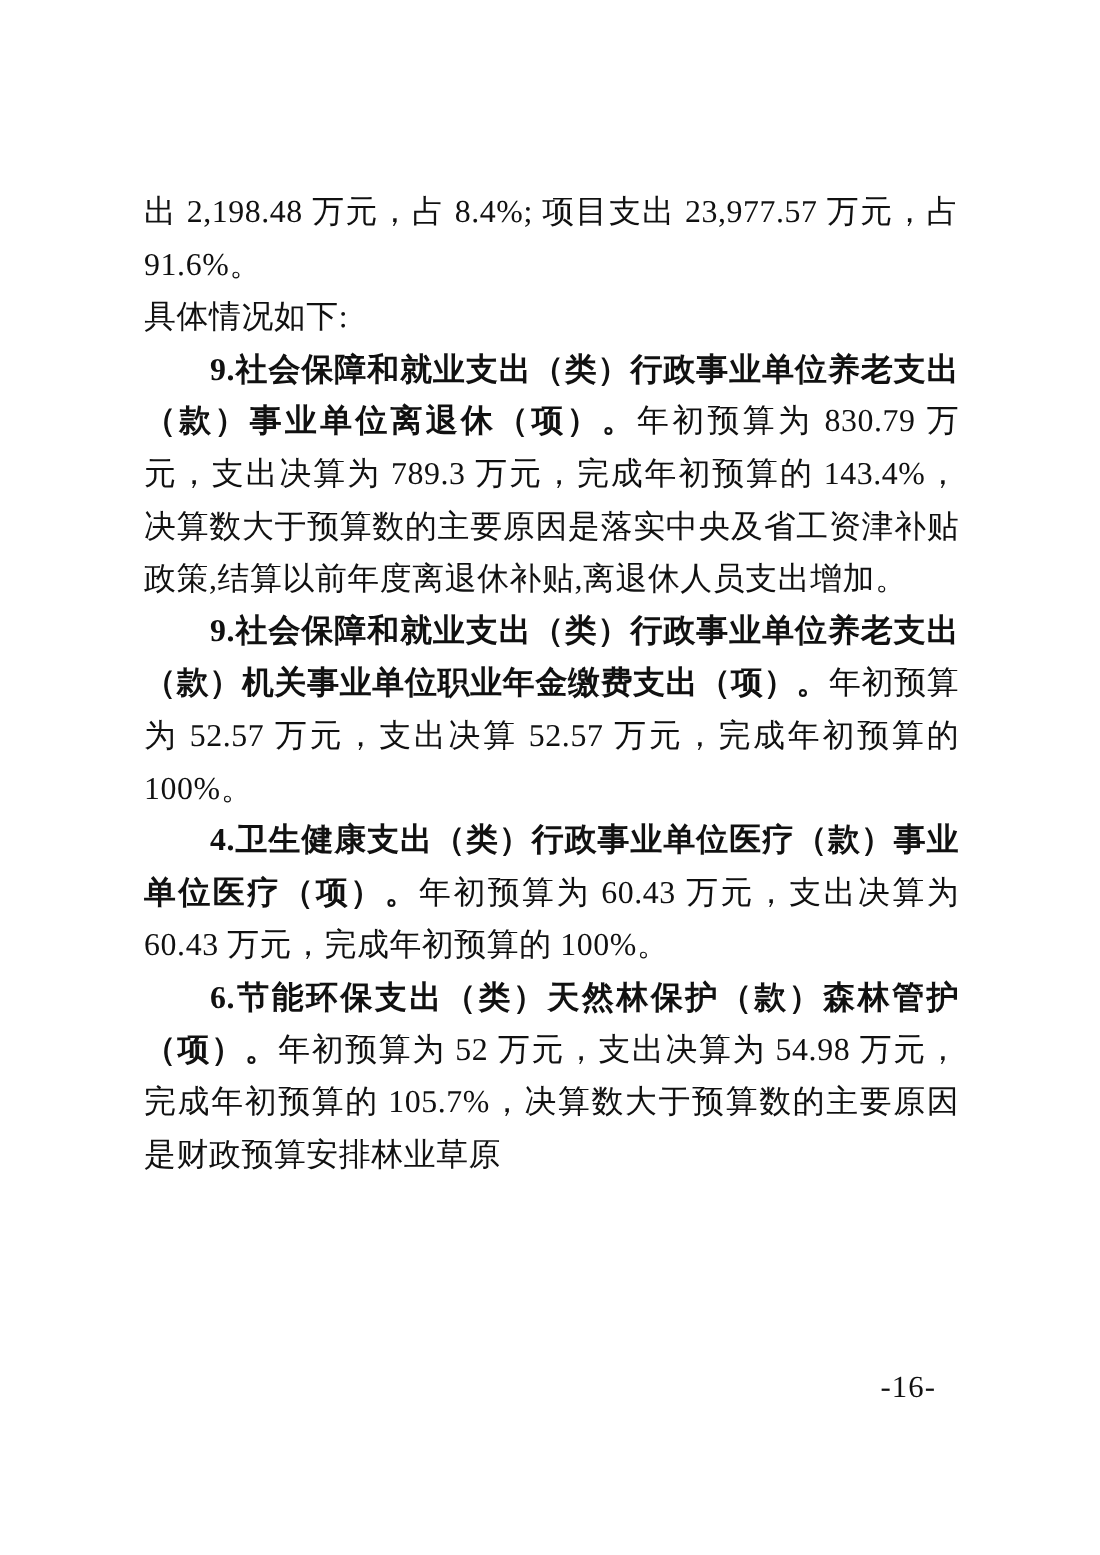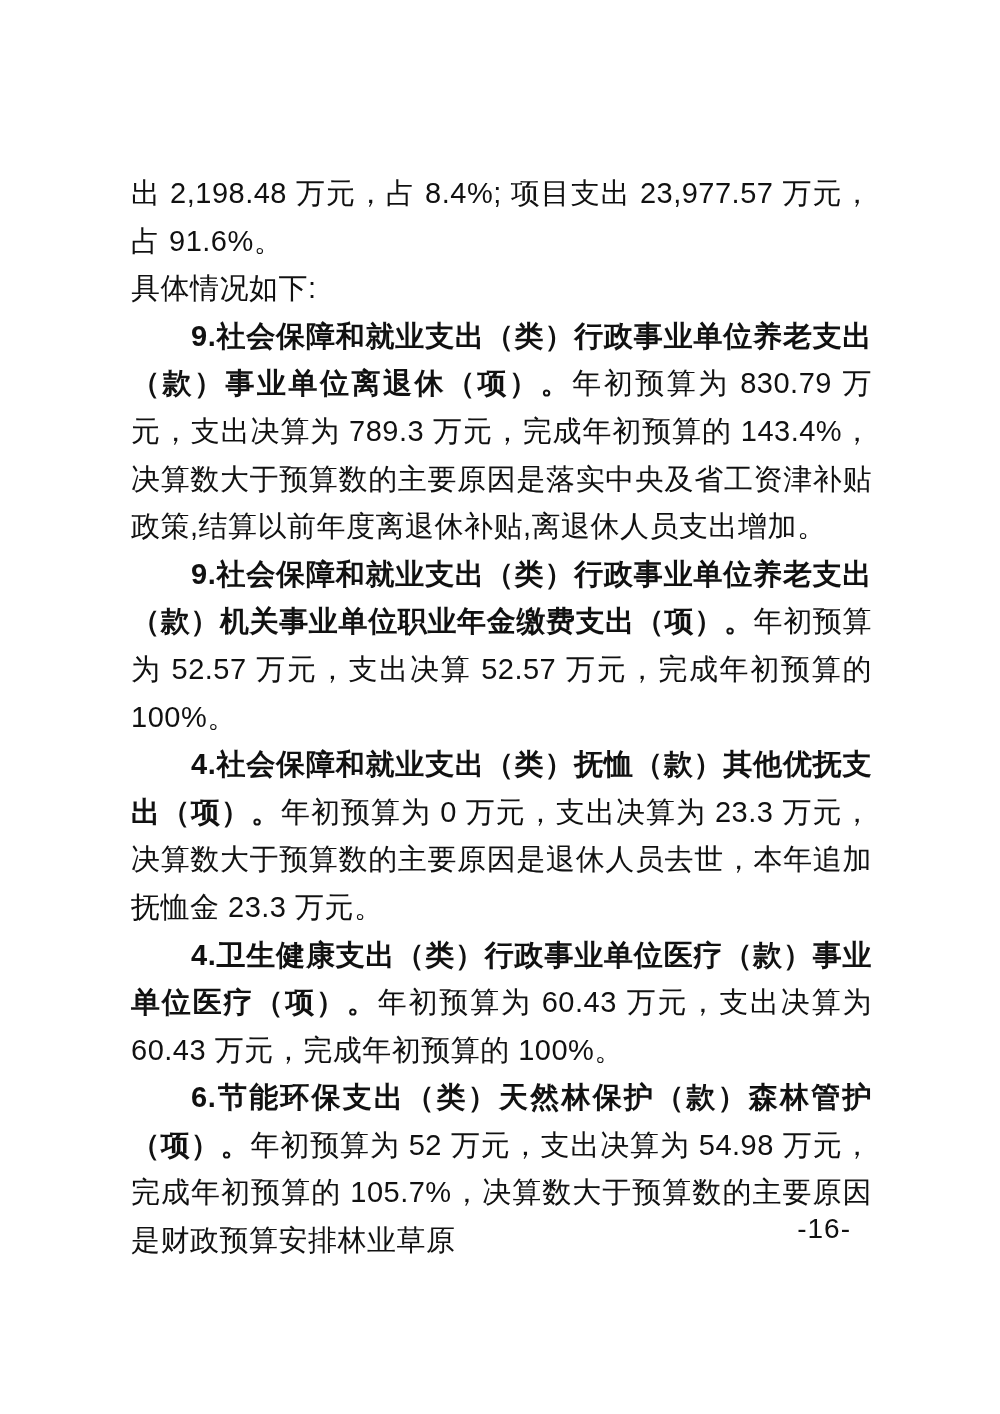--- a/index.html
+++ b/index.html
@@ -6,21 +6,21 @@
     margin: 0;
     padding: 0;
     background: #ffffff;
   }
   .page {
     position: relative;
     width: 979px;
     height: 1414px;
     background: #ffffff;
     overflow: hidden;
-    font-family: Liberation Sans, sans-serif;
+    font-family: Liberation Serif, serif;
   }
   .text-block {
     position: absolute;
     left: 131px;
     top: 170px;
     width: 741px;
     color: #111111;
     font-size: 29px;
     line-height: 47.6px;
     text-align: justify;
@@ -30,34 +30,33 @@
     margin: 0;
     padding: 0;
   }
   .para.indent {
     text-indent: 60px;
   }
   .seg { font-weight: normal; }
   .seg.bold { font-weight: 600; }
   .page-number {
     position: absolute;
-    top: 1213px;
+    top: 1246px;
     right: 128px;
     font-size: 28px;
     color: #111111;
     letter-spacing: 1px;
   }
 </style>
 </head>
 <body>
 
 <div class="page">
   <div class="text-block" id="text-block">
       <p class="para"><span class="seg">出 2,198.48 万元，占 8.4%; 项目支出 23,977.57 万元，占 91.6%。</span></p>
       <p class="para"><span class="seg">具体情况如下:</span></p>
       <p class="para indent"><span class="seg bold">9.社会保障和就业支出（类）行政事业单位养老支出（款）事业单位离退休（项）。</span><span class="seg">年初预算为 830.79 万元，支出决算为 789.3 万元，完成年初预算的 143.4%，决算数大于预算数的主要原因是落实中央及省工资津补贴政策,结算以前年度离退休补贴,离退休人员支出增加。</span></p>
       <p class="para indent"><span class="seg bold">9.社会保障和就业支出（类）行政事业单位养老支出（款）机关事业单位职业年金缴费支出（项）。</span><span class="seg">年初预算为 52.57 万元，支出决算 52.57 万元，完成年初预算的 100%。</span></p>
-      <p class="para indent"><span class="seg bold">4.社会保障和就业支出（类）抚恤（款）其他优抚支出（项）。</span><span class="seg">年初预算为 0 万元，支出决算为 23.3 万元，决算数大于预算数的主要原因是退休人员去世，本年追加抚恤金 23.3 万元。</span></p>
       <p class="para indent"><span class="seg bold">4.卫生健康支出（类）行政事业单位医疗（款）事业单位医疗（项）。</span><span class="seg">年初预算为 60.43 万元，支出决算为 60.43 万元，完成年初预算的 100%。</span></p>
       <p class="para indent"><span class="seg bold">6.节能环保支出（类）天然林保护（款）森林管护（项）。</span><span class="seg">年初预算为 52 万元，支出决算为 54.98 万元，完成年初预算的 105.7%，决算数大于预算数的主要原因是财政预算安排林业草原</span></p>
     </div>
   <div class="page-number">-16-</div>
 </div>
 
 </body></html>

